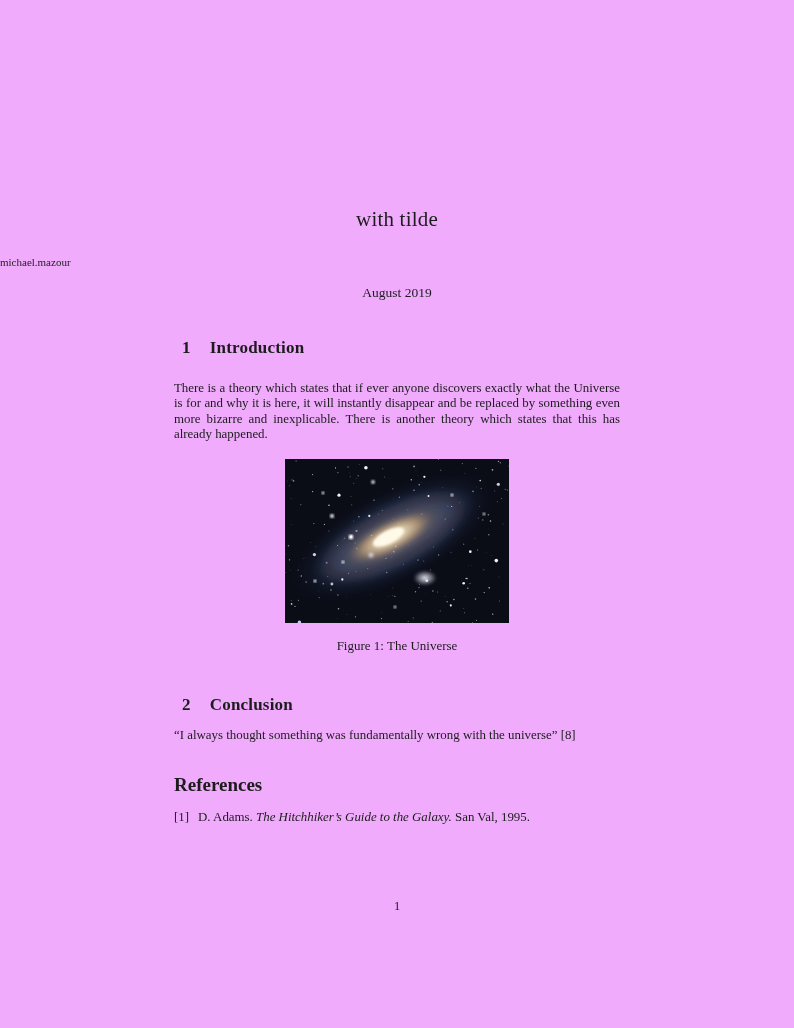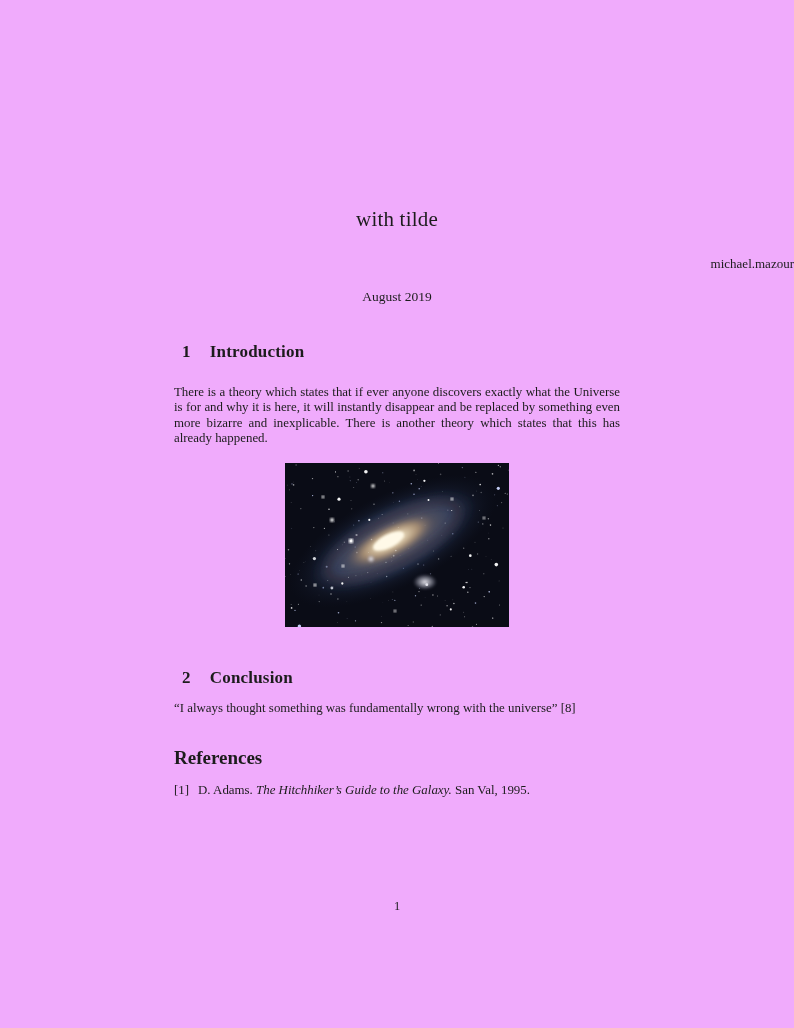--- a/index.html
+++ b/index.html
@@ -12,21 +12,21 @@
     color: #1c1c1c;
     overflow: hidden;
   }
   .doc-title {
     margin: 207px 0 0 0;
     font-size: 21px;
     font-weight: 400;
     text-align: center;
     letter-spacing: 0.2px;
   }
-  .doc-author { text-align: right; font-size: 13px; margin-top: 24px; margin-left: 34px; }
+  .doc-author { text-align: left; font-size: 11px; margin-top: 24px; }
   .doc-date   { text-align: center; font-size: 13.5px; margin-top: 17px; }
   .content { margin: 0 174px; width: 446px; }
   .section-heading {
     font-size: 17px;
     font-weight: 700;
     margin: 8px;
     letter-spacing: 0.2px;
   }
   .sec-intro  { margin-top: 37px; }
   .sec-concl  { margin-top: 41px; }
@@ -360,20 +360,21 @@
             <circle cx="4.5" cy="100.8" r="0.67" fill="#ffffff" opacity="0.68"></circle>
             <circle cx="96.5" cy="159.6" r="0.69" fill="#ffffff" opacity="0.54"></circle>
             <circle cx="218.0" cy="65.0" r="0.40" fill="#ffffff" opacity="0.52"></circle>
             <circle cx="28.8" cy="64.6" r="0.67" fill="#ffffff" opacity="0.48"></circle>
             <circle cx="174.3" cy="43.7" r="0.44" fill="#ffffff" opacity="0.42"></circle>
             <circle cx="39.4" cy="65.4" r="0.60" fill="#ffffff" opacity="0.65"></circle>
             <circle cx="110.8" cy="87.4" r="0.76" fill="#ffffff" opacity="0.45"></circle>
             <circle cx="97.1" cy="51.4" r="0.48" fill="#ffffff" opacity="0.68"></circle>
           </g>
       </svg>
+      <figcaption class="figure-caption">Figure 1: The Universe</figcaption>
     </figure>
 
     <h2 class="section-heading sec-concl">
       <span class="sec-num">2</span><span>Conclusion</span>
     </h2>
     <p class="quote-text">“I always thought something was fundamentally wrong with the universe” [8]</p>
 
     <h2 class="refs-heading">References</h2>
 
     <div class="ref-entry">

